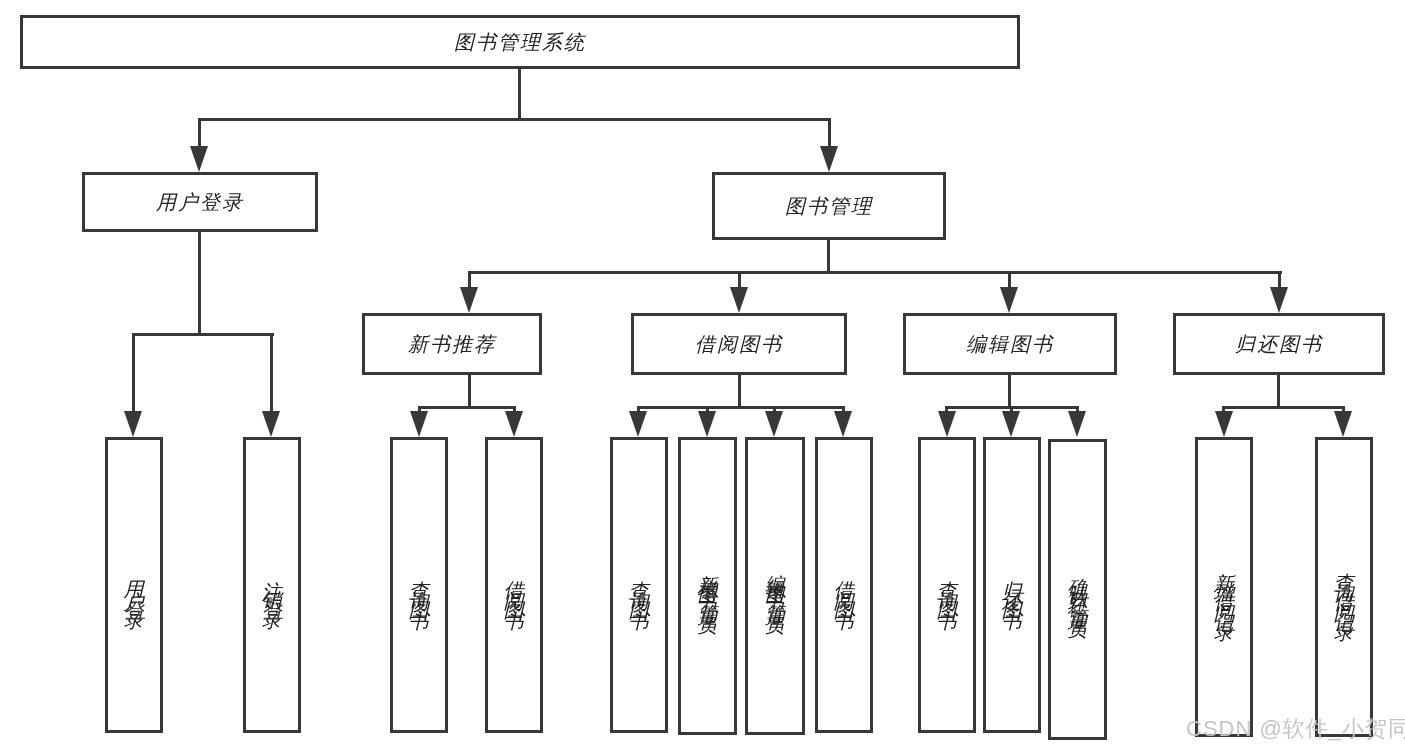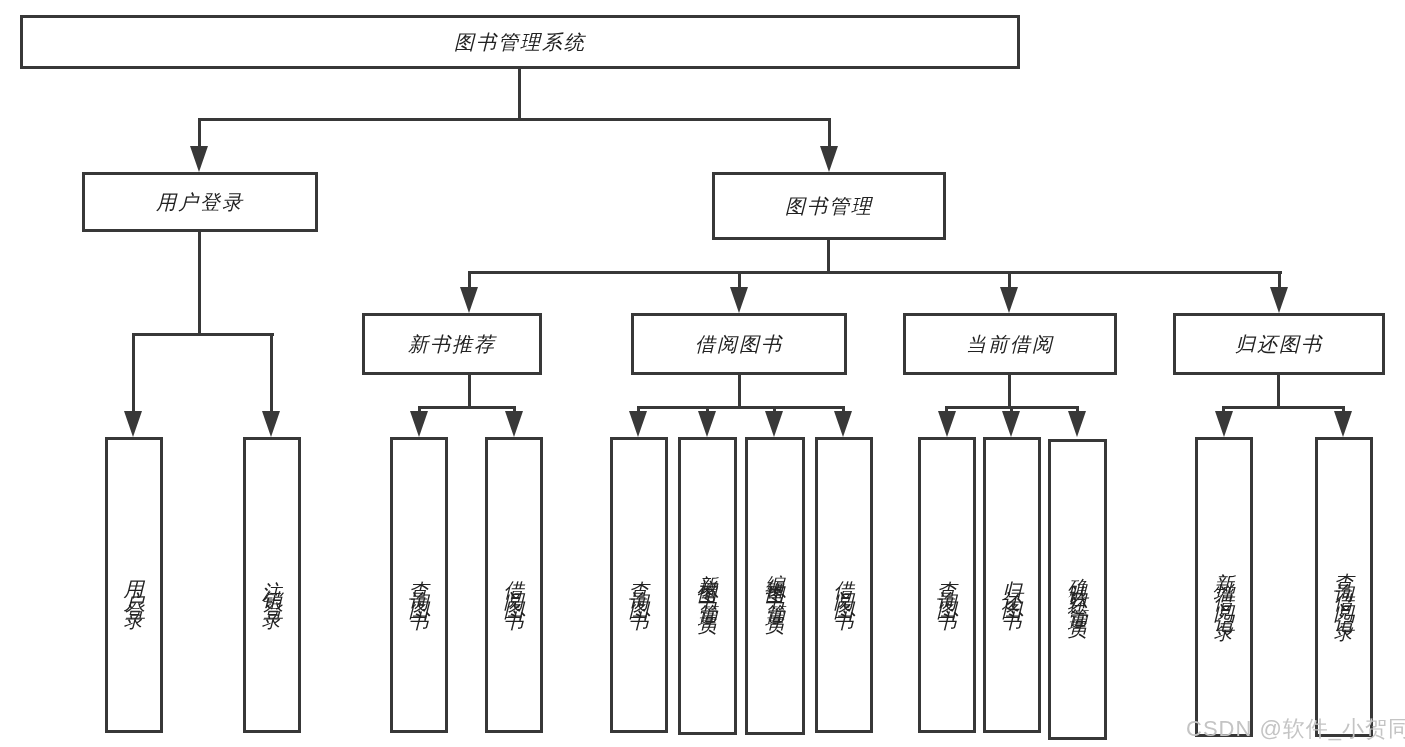--- a/index.html
+++ b/index.html
@@ -104,21 +104,21 @@
     <span>图书管理</span>
   </div>
 
   <div class="box" style="left:362px;top:313px;width:180px;height:62px">
     <span>新书推荐</span>
   </div>
   <div class="box" style="left:631px;top:313px;width:216px;height:62px">
     <span>借阅图书</span>
   </div>
   <div class="box" style="left:903px;top:313px;width:214px;height:62px">
-    <span>当前借阅</span>
+    <span>编辑图书</span>
   </div>
   <div class="box" style="left:1173px;top:313px;width:212px;height:62px">
     <span>归还图书</span>
   </div>
 
   <div class="box vbox" style="left:105px;top:437px;width:58px;height:296px">
     <span>用户登录</span>
   </div>
   <div class="box vbox" style="left:243px;top:437px;width:58px;height:296px">
     <span>注销登录</span>

